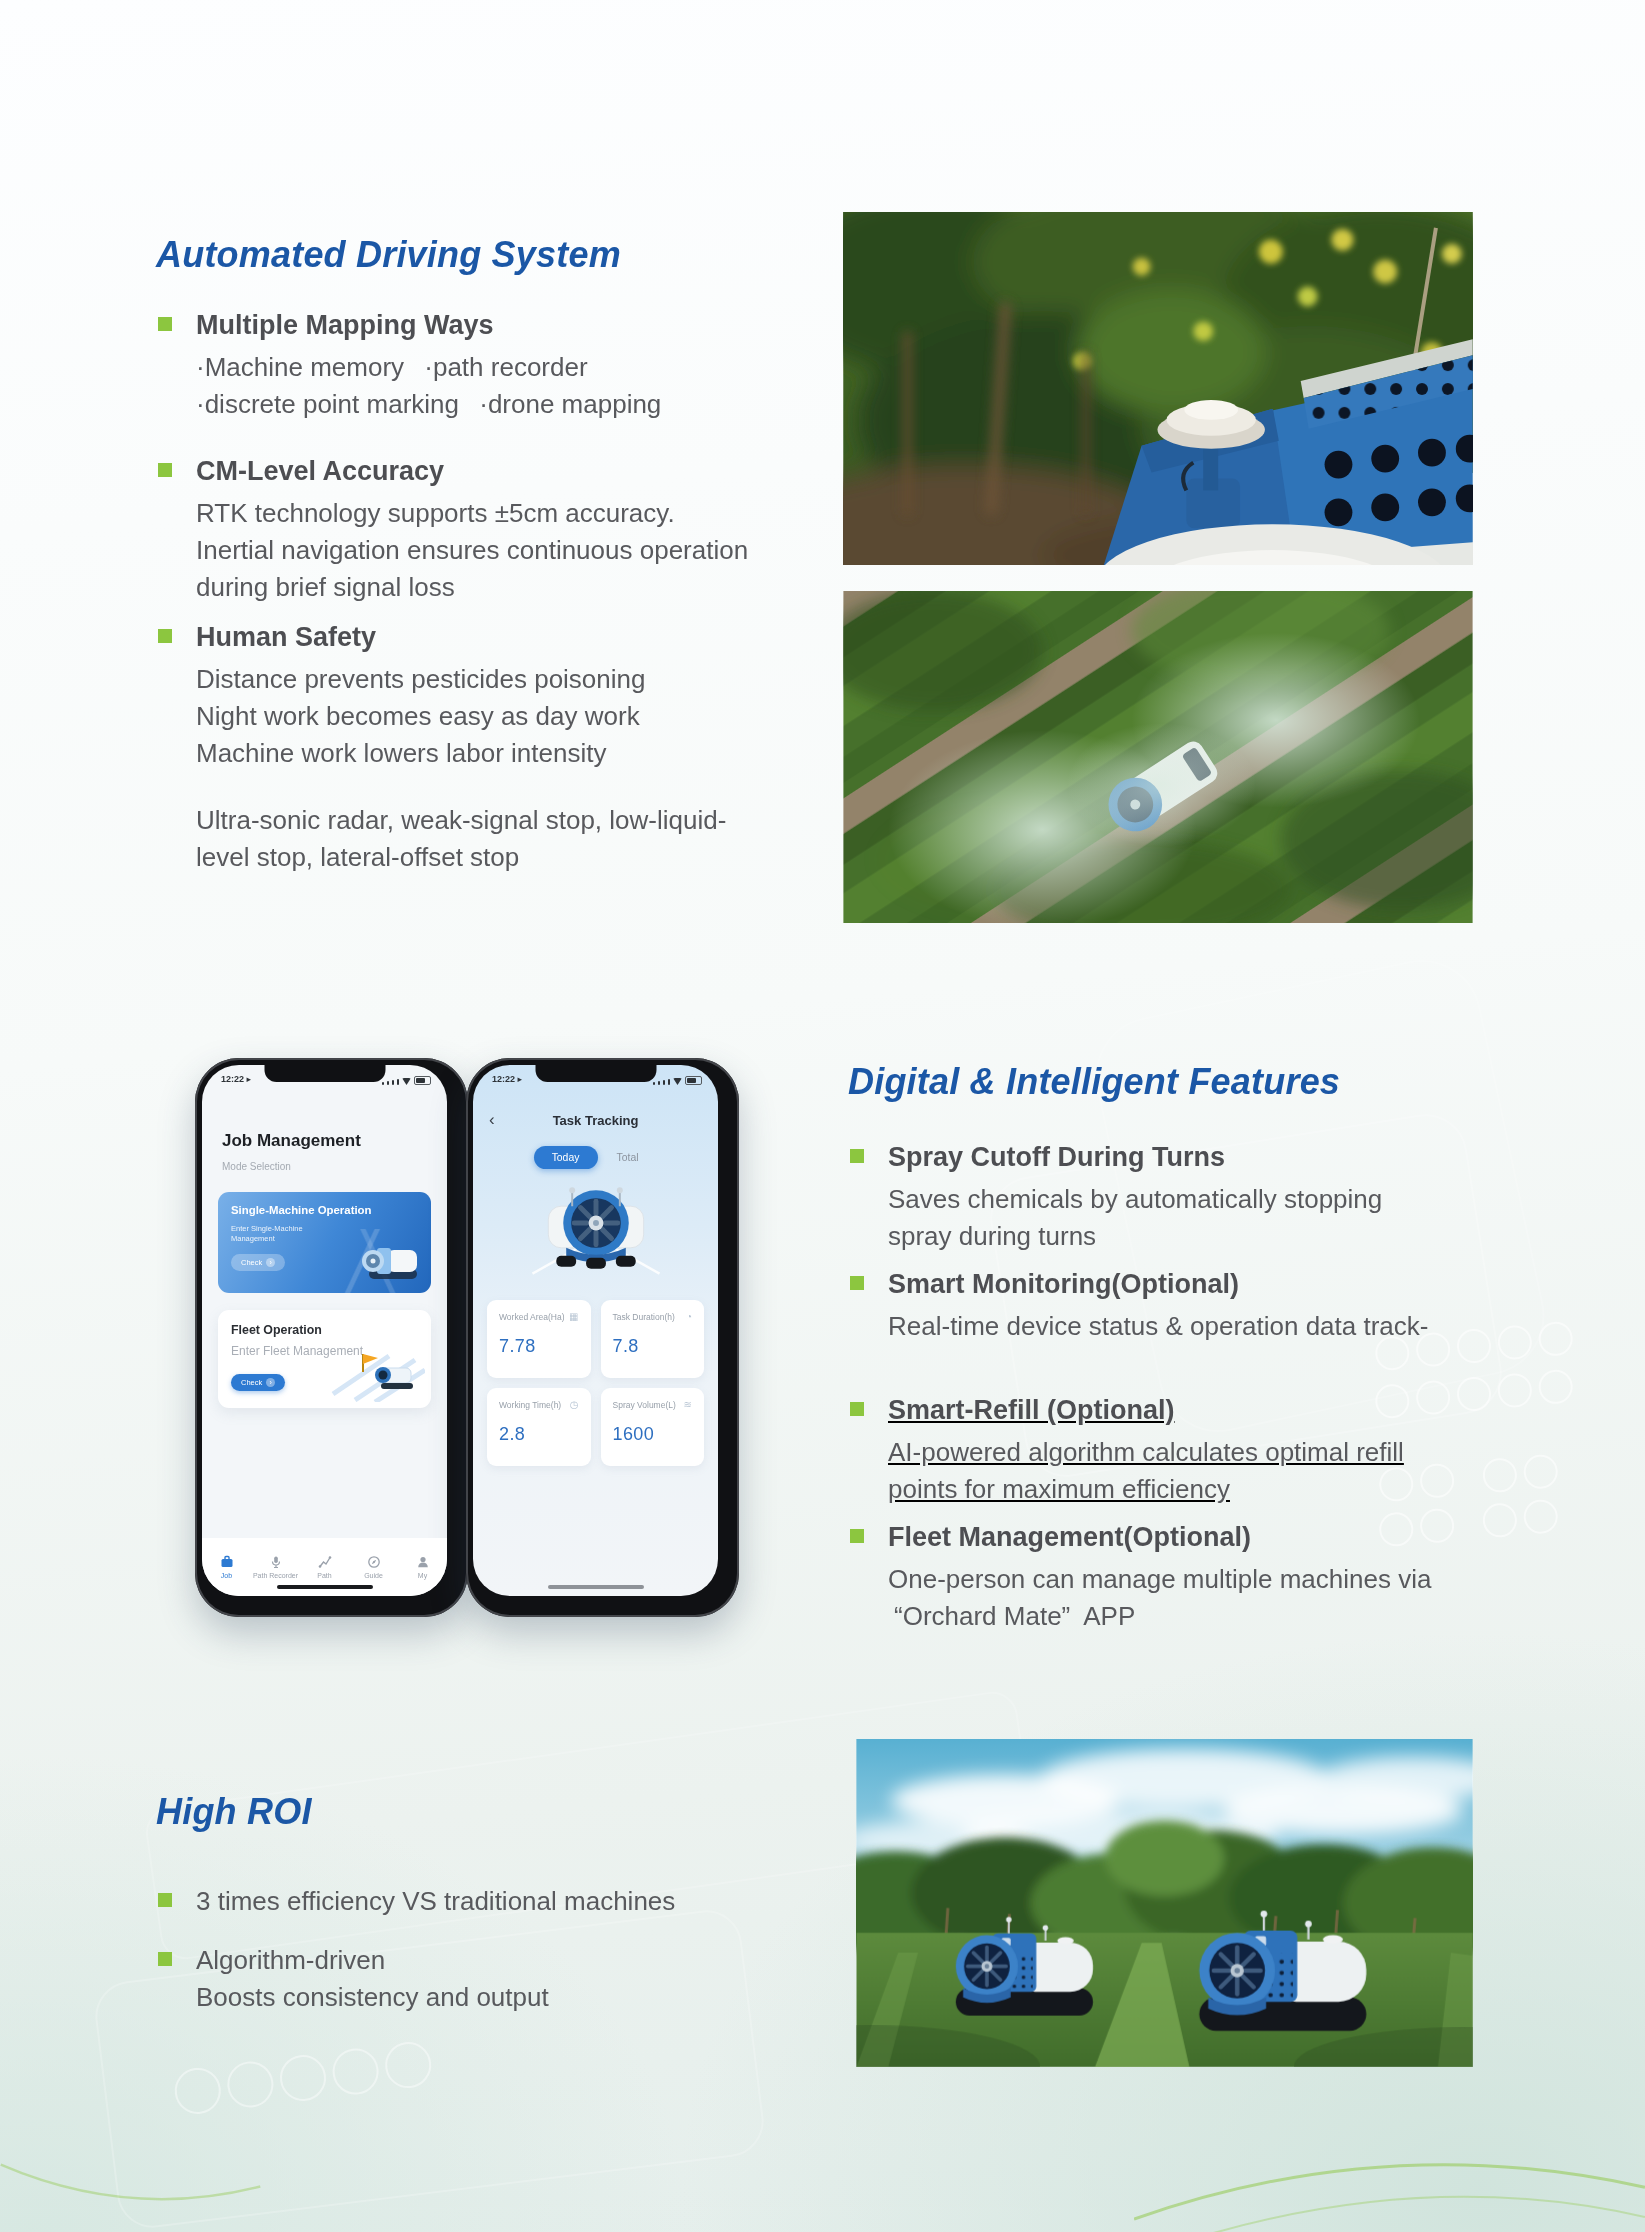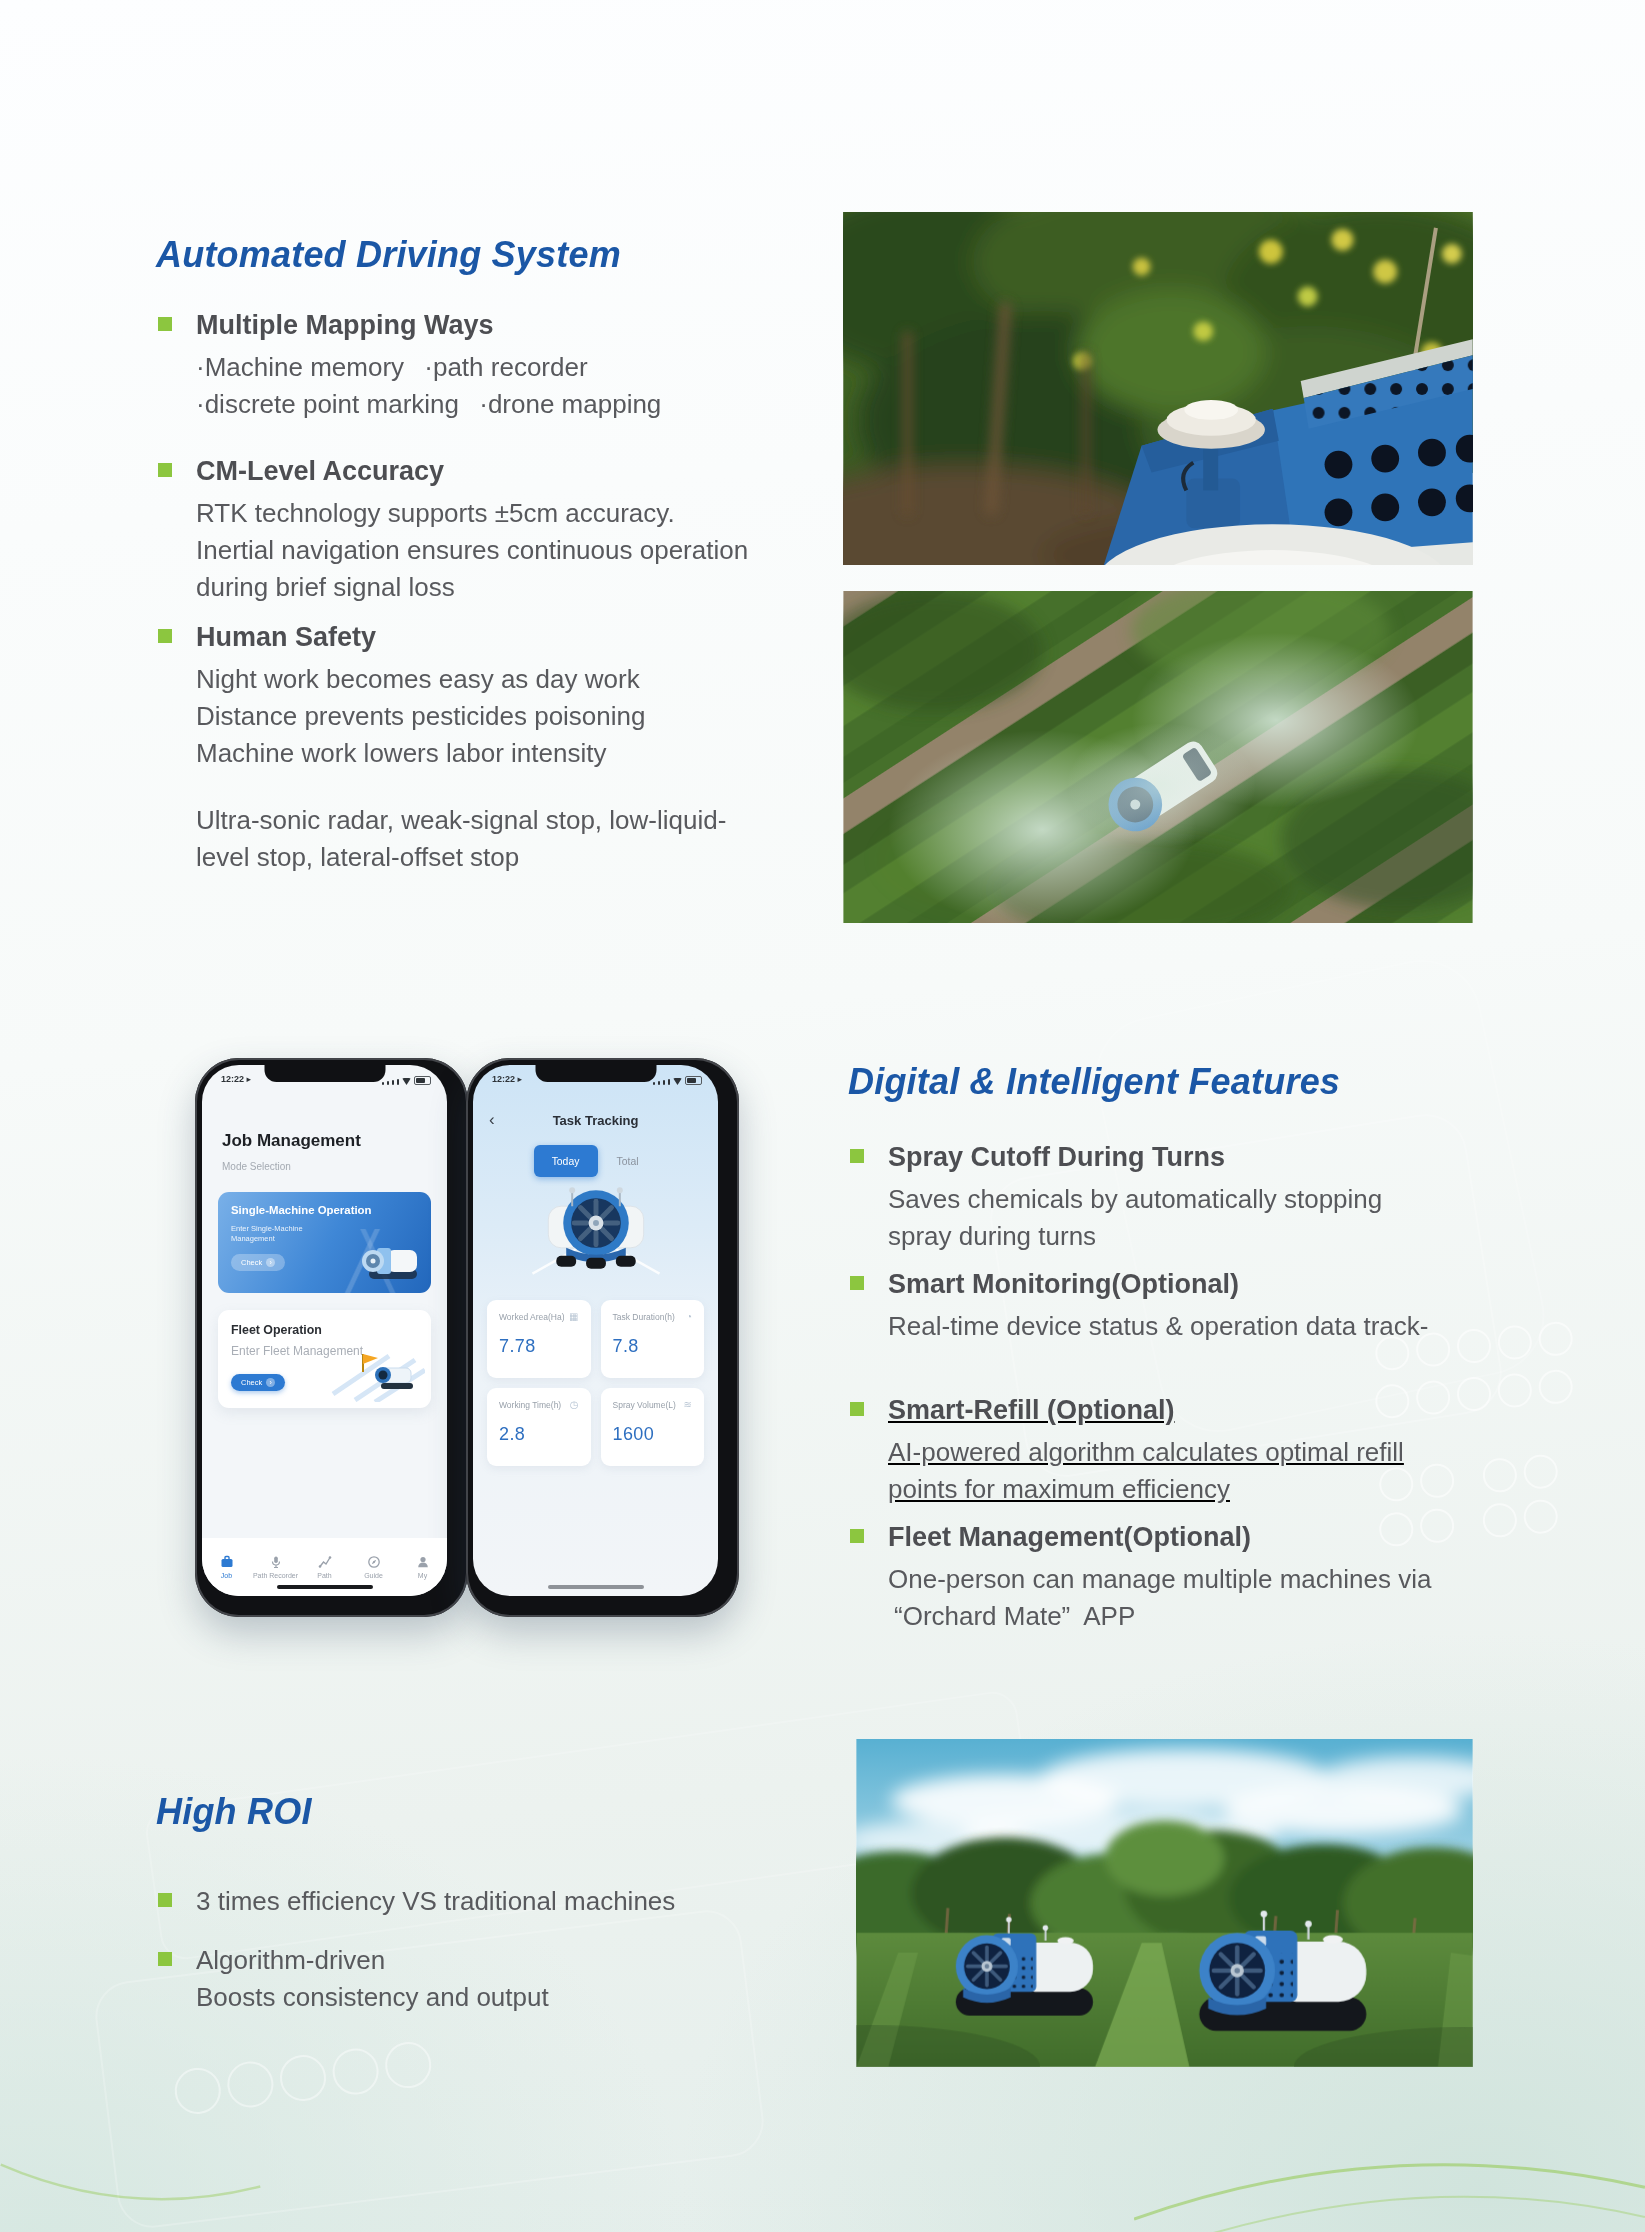--- a/index.html
+++ b/index.html
@@ -60,21 +60,21 @@
   .card-illu{position:absolute;right:6px;bottom:6px;}
   .tabbar{position:absolute;left:0;right:0;bottom:0;height:58px;background:rgba(255,255,255,.95);display:flex;align-items:center;z-index:5;}
   .tab{flex:1;display:flex;flex-direction:column;align-items:center;gap:3px;color:#9aa1ab;cursor:pointer;}
   .tab.active{color:#2d7ad2;}
   .tab .tlabel{font-size:7px;}
   
   .screen2{background:linear-gradient(180deg,#cde4f6 0%,#dcebf7 30%,#edf3f8 58%,#f2f5f8 100%);}
   .p2-back{position:absolute;left:16px;top:46px;font-size:17px;color:#3a4049;line-height:17px;cursor:pointer;z-index:6;}
   .p2-title{position:absolute;left:0;right:0;top:48px;text-align:center;font-size:13px;font-weight:600;color:#2a2f37;}
   .toggle{position:absolute;left:50%;transform:translateX(-50%);top:80px;display:flex;align-items:center;}
-  .tg-on{width:64px;height:32px;border-radius:6px;background:#2d7ad2;color:#fff;font-size:10.4px;display:flex;align-items:center;justify-content:center;box-shadow:0 2px 6px rgba(45,122,210,.45);cursor:pointer;}
+  .tg-on{width:64px;height:23px;border-radius:12px;background:#2d7ad2;color:#fff;font-size:10.4px;display:flex;align-items:center;justify-content:center;box-shadow:0 2px 6px rgba(45,122,210,.45);cursor:pointer;}
   .tg-off{width:60px;height:25px;color:#8b939e;font-size:10.4px;display:flex;align-items:center;justify-content:center;cursor:pointer;}
   .tt-machine{position:absolute;left:50%;transform:translateX(-50%);top:111px;}
   .stats{position:absolute;left:14px;right:14px;top:235px;display:grid;grid-template-columns:1fr 1fr;gap:10px;}
   .stat{height:78px;background:#fff;border-radius:9px;box-shadow:0 3px 9px rgba(130,150,170,.12);padding:11px 12px;box-sizing:border-box;}
   .stat .slabel{display:flex;justify-content:space-between;align-items:center;font-size:8.5px;color:#98a0aa;}
   .stat .sicon{font-size:10px;color:#b9c6d4;}
   .stat .sval{margin-top:14px;font-size:18px;color:#2e6fc0;letter-spacing:0.4px;}
 </style>
 </head>
 <body>
@@ -136,22 +136,22 @@
 
   <div class="bblock" style="left:156px;top:456px;">
     <div class="btitle"><span class="sq"></span><span>CM-Level Accuracy</span></div>
     <div class="bline">RTK technology supports ±5cm accuracy.</div>
     <div class="bline">Inertial navigation ensures continuous operation</div>
     <div class="bline">during brief signal loss</div>
   </div>
 
   <div class="bblock" style="left:156px;top:622px;">
     <div class="btitle"><span class="sq"></span><span>Human Safety</span></div>
+    <div class="bline">Distance prevents pesticides poisoning</div>
     <div class="bline">Night work becomes easy as day work</div>
-    <div class="bline">Distance prevents pesticides poisoning</div>
     <div class="bline">Machine work lowers labor intensity</div>
   </div>
 
   <div class="bblock" style="left:156px;top:802px;">
     <div class="bline">Ultra-sonic radar, weak-signal stop, low-liquid-</div>
     <div class="bline">level stop, lateral-offset stop</div>
   </div>
 
   <div class="h1" style="left:848px;top:1061px;">Digital &amp; Intelligent Features</div>
 

